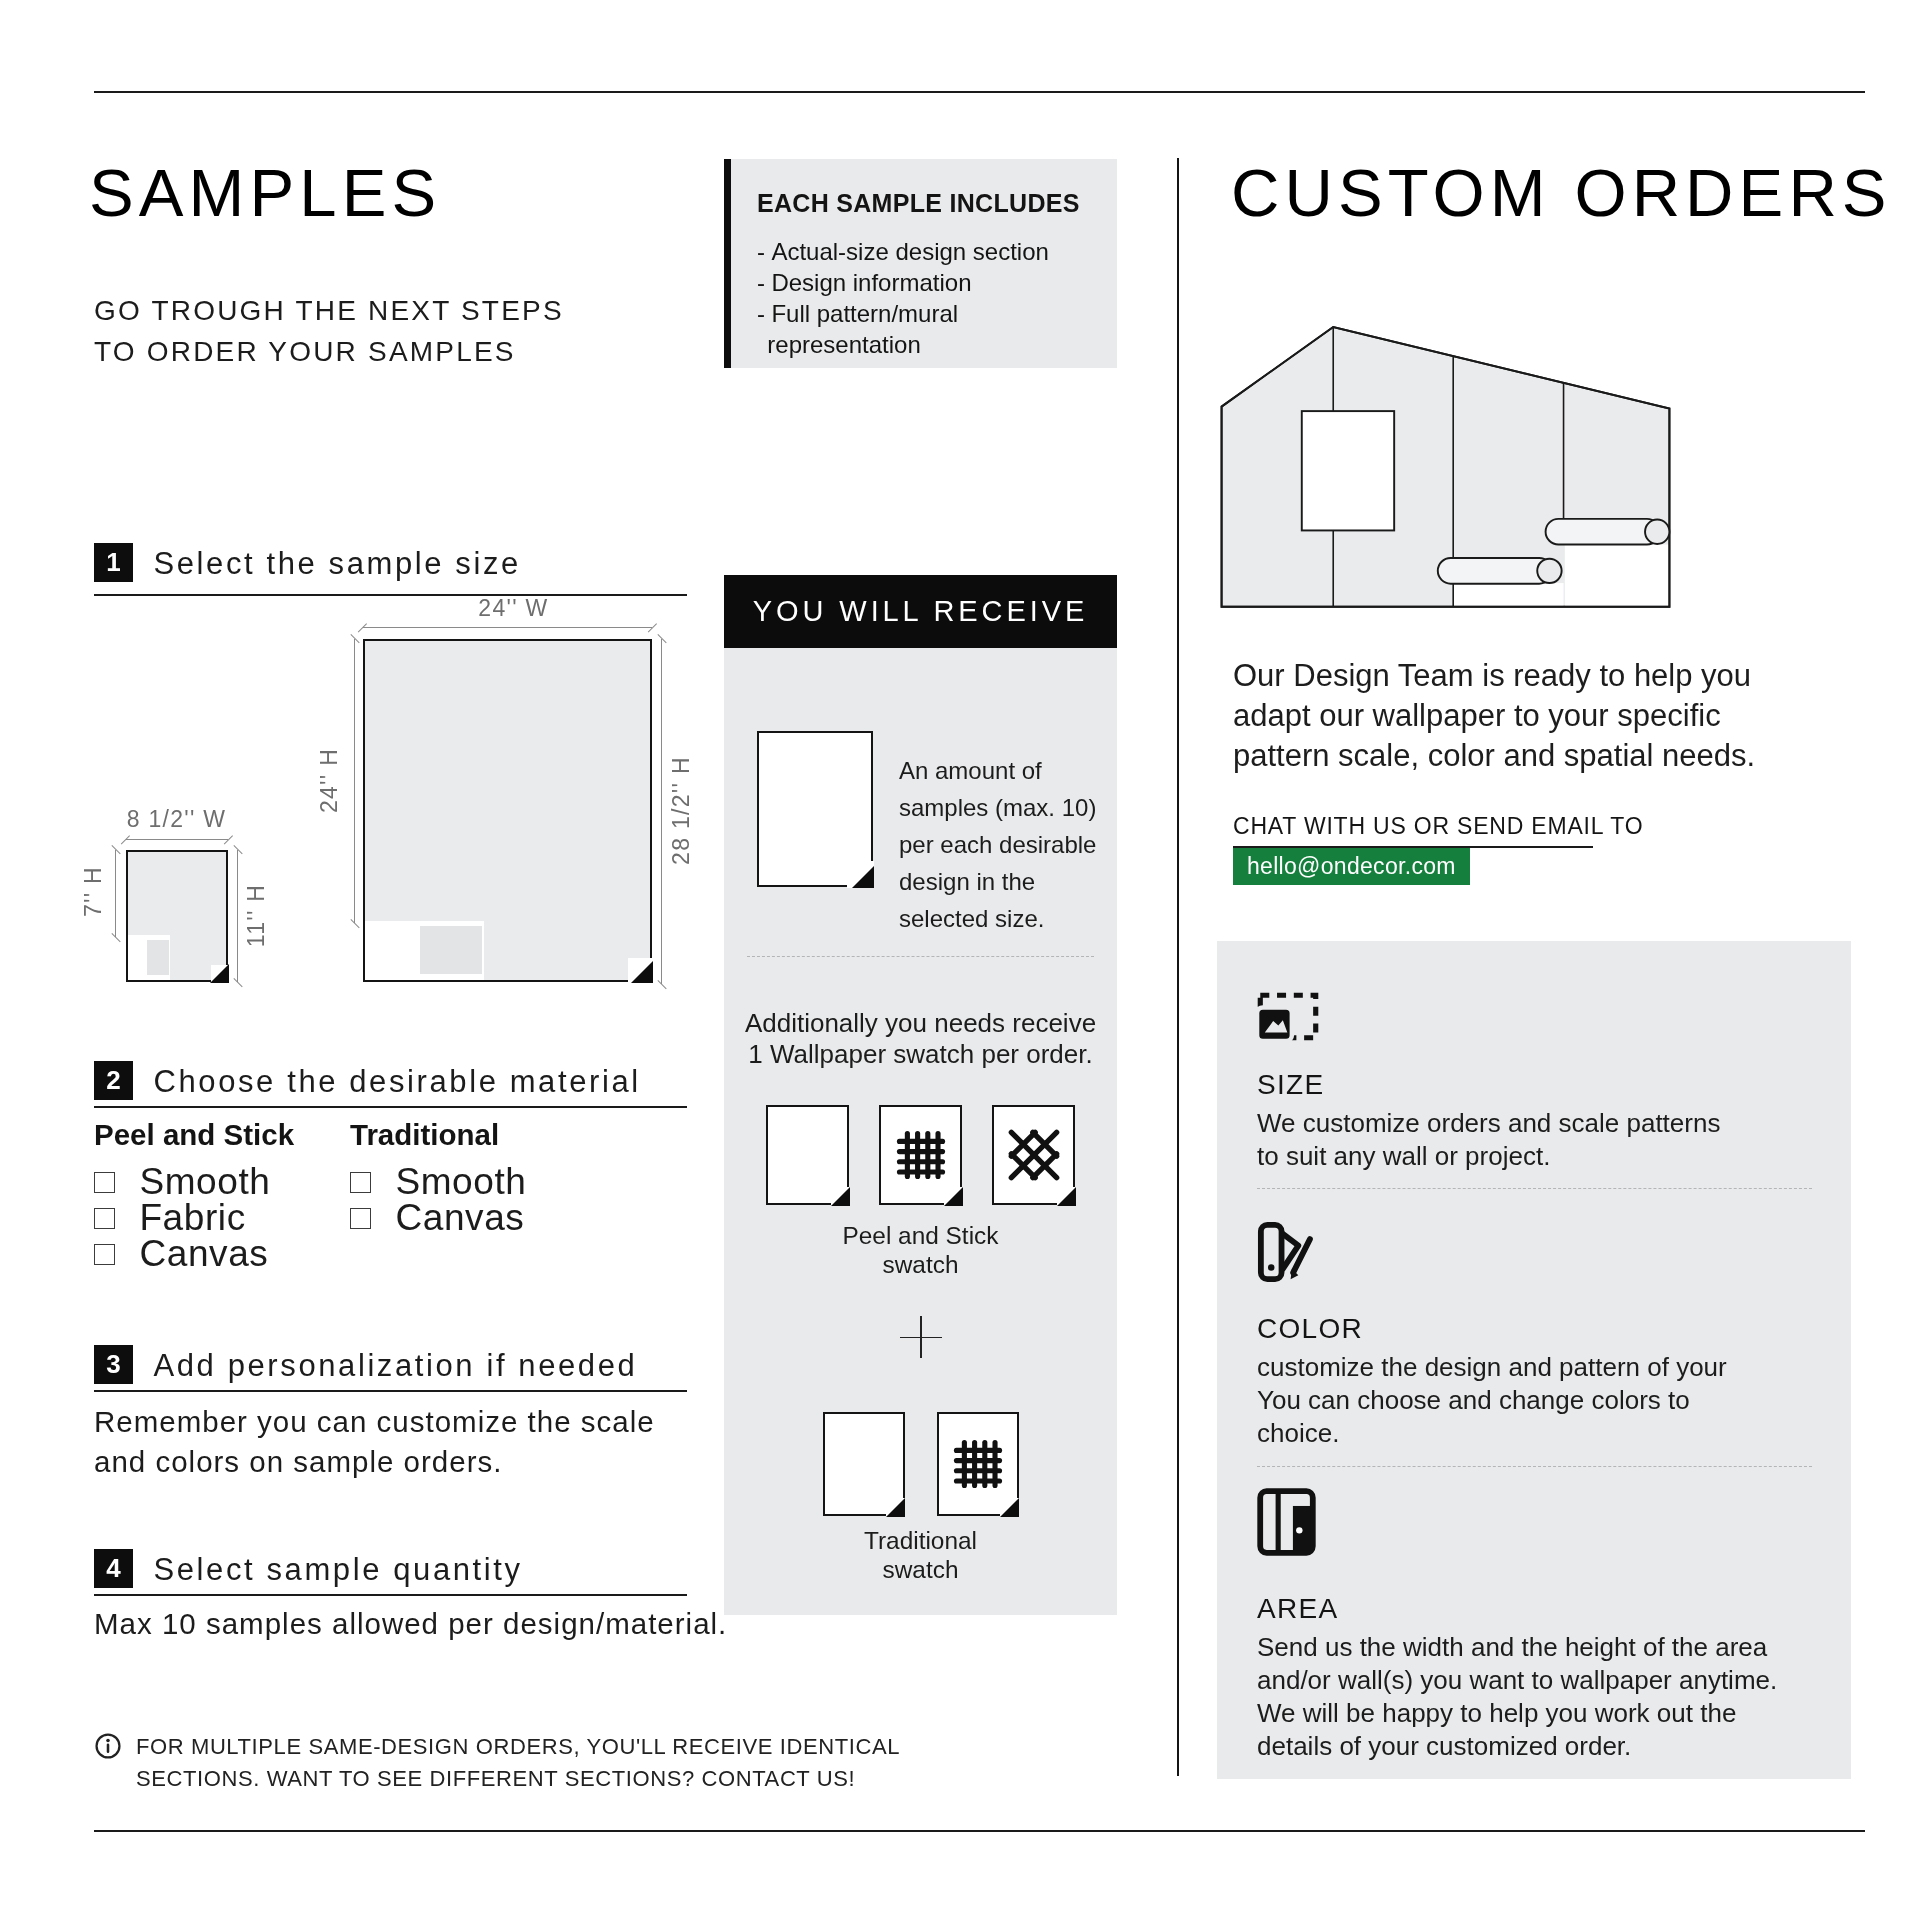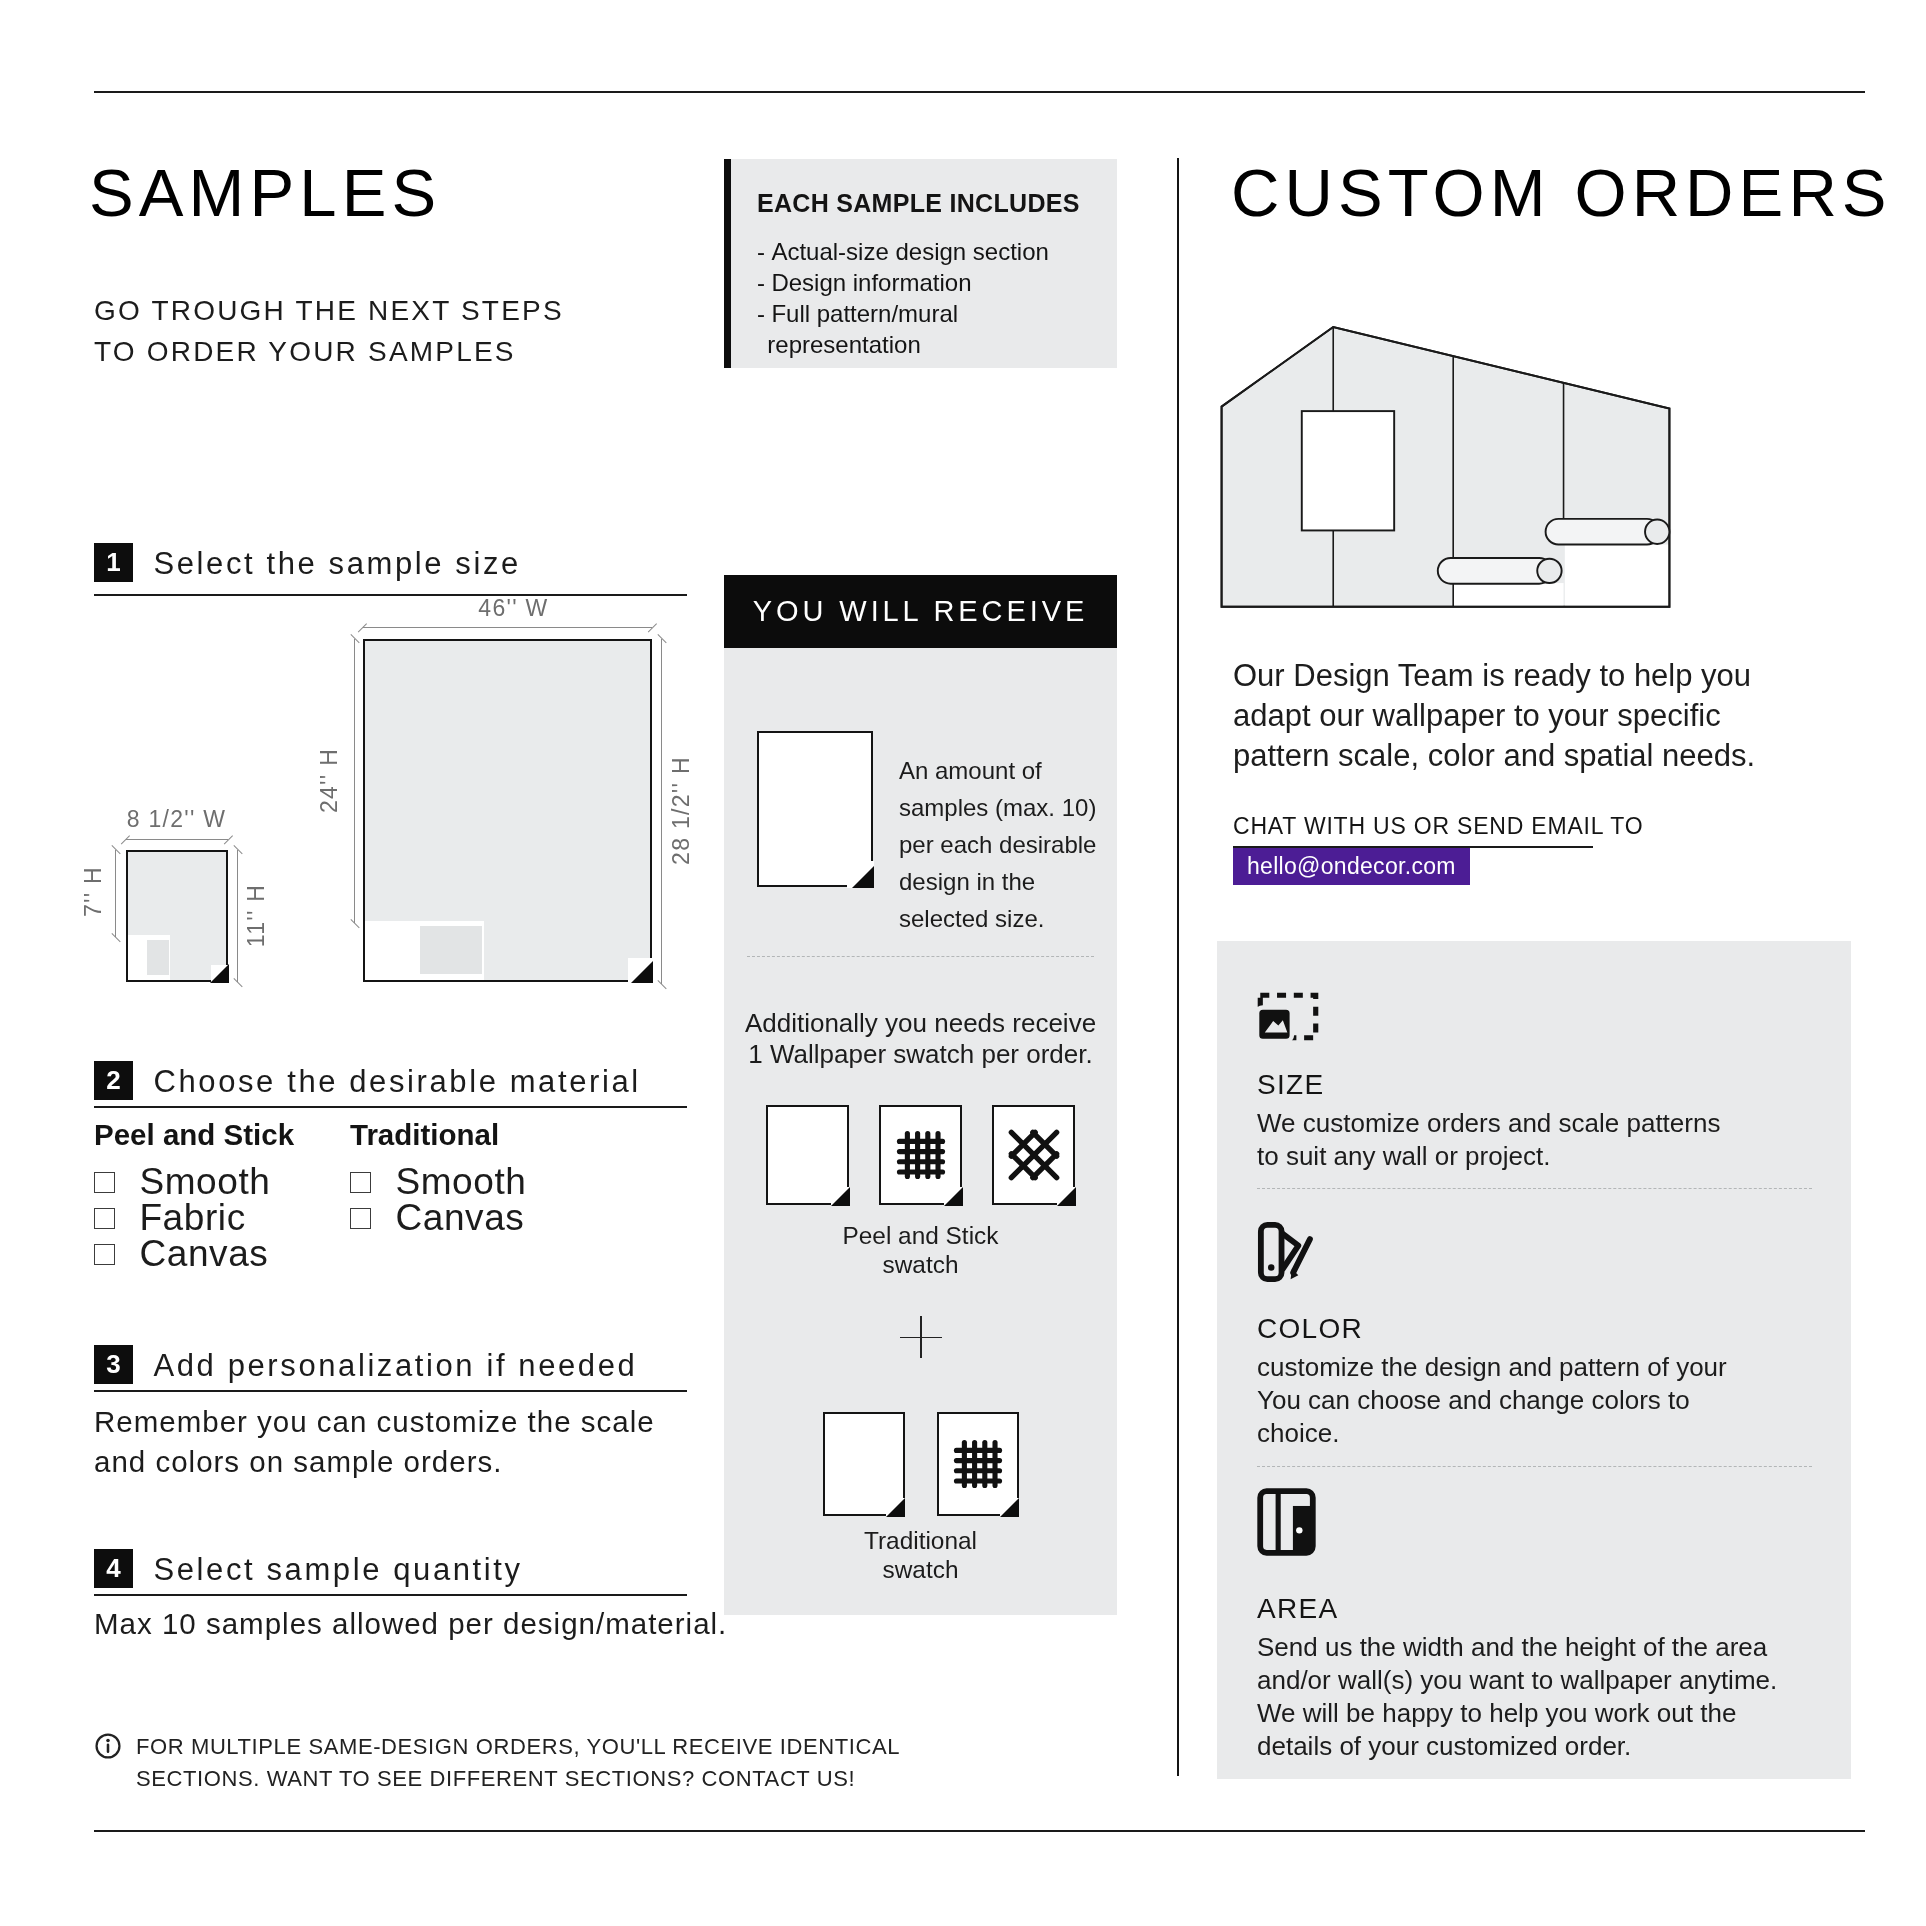--- a/index.html
+++ b/index.html
@@ -52,21 +52,21 @@
   .mid-desc{position:absolute;font-size:24px;line-height:37px;color:#1c1c1c}
   .dashed{position:absolute;border-top:1.3px dashed #b3b6b7;height:0}
   .center-txt{position:absolute;left:0;width:100%;text-align:center;color:#1c1c1c}
   .swatch-row{position:absolute;left:0;width:100%;display:flex;justify-content:center}
   .plus{position:absolute;left:50%;width:42px;height:42px;transform:translateX(-50%)}
   .plus::before{content:"";position:absolute;top:20.5px;left:0;width:42px;height:1.9px;background:#222}
   .plus::after{content:"";position:absolute;left:20.5px;top:0;width:1.9px;height:42px;background:#222}
   
   .intro{position:absolute;font-size:31px;line-height:40px;color:#1d1d1d;font-weight:300}
   .chat{position:absolute;font-size:23px;letter-spacing:0.8px;color:#151515}
-  .email-box{position:absolute;background:#4c1d95;color:#fff;font-size:23px;letter-spacing:0.3px;
+  .email-box{position:absolute;background:#15803d;color:#fff;font-size:23px;letter-spacing:0.3px;
              display:flex;align-items:center;padding:0 14px;height:37px;box-sizing:border-box}
   .panel-right{position:absolute;left:1217px;top:941px;width:634px;height:838px;background:#e9eaeb}
   .feat-h{position:absolute;left:40px;font-size:28px;letter-spacing:1.3px;color:#141414}
   .feat-b{position:absolute;left:40px;font-size:26px;line-height:33px;color:#1c1c1c}
   .vdiv{position:absolute;left:1177px;top:158px;width:1.9px;height:1618px;background:#141414}
 </style>
 </head>
 <body>
 
 <div class="rule" style="left:94px;top:91px;width:1771px"></div>
@@ -85,21 +85,21 @@
   <div class="t">Select the sample size</div>
 </div>
 <div class="step-hr" style="top:594px"></div>
 
 <div class="sample" style="left:363px;top:639px;width:289px;height:343px">
   <div class="band" style="width:119px;height:59px"></div>
   <div class="inner" style="left:55px;bottom:6.4px;width:62px;height:48px"></div>
   <div class="fold big" style="width:24.4px;height:24.4px"></div>
 </div>
 <div class="dim dim-h" style="left:363px;top:627px;width:289px"></div>
-<div class="dlab" style="left:443px;top:595px">46'' W</div>
+<div class="dlab" style="left:443px;top:595px">24'' W</div>
 <div class="dim dim-v" style="left:354px;top:639px;height:284px"></div>
 <div class="dlab rot" style="left:259px;top:767px">24'' H</div>
 <div class="dim dim-v" style="left:661px;top:639px;height:345px"></div>
 <div class="dlab rot" style="left:611px;top:797px">28 1/2'' H</div>
 
 <div class="sample" style="left:126px;top:850px;width:102px;height:132px">
   <div class="band" style="width:42px;height:45px"></div>
   <div class="inner" style="left:19px;bottom:5.1px;width:22px;height:35px"></div>
   <div class="fold" style="width:18px;height:18px"></div>
 </div>

